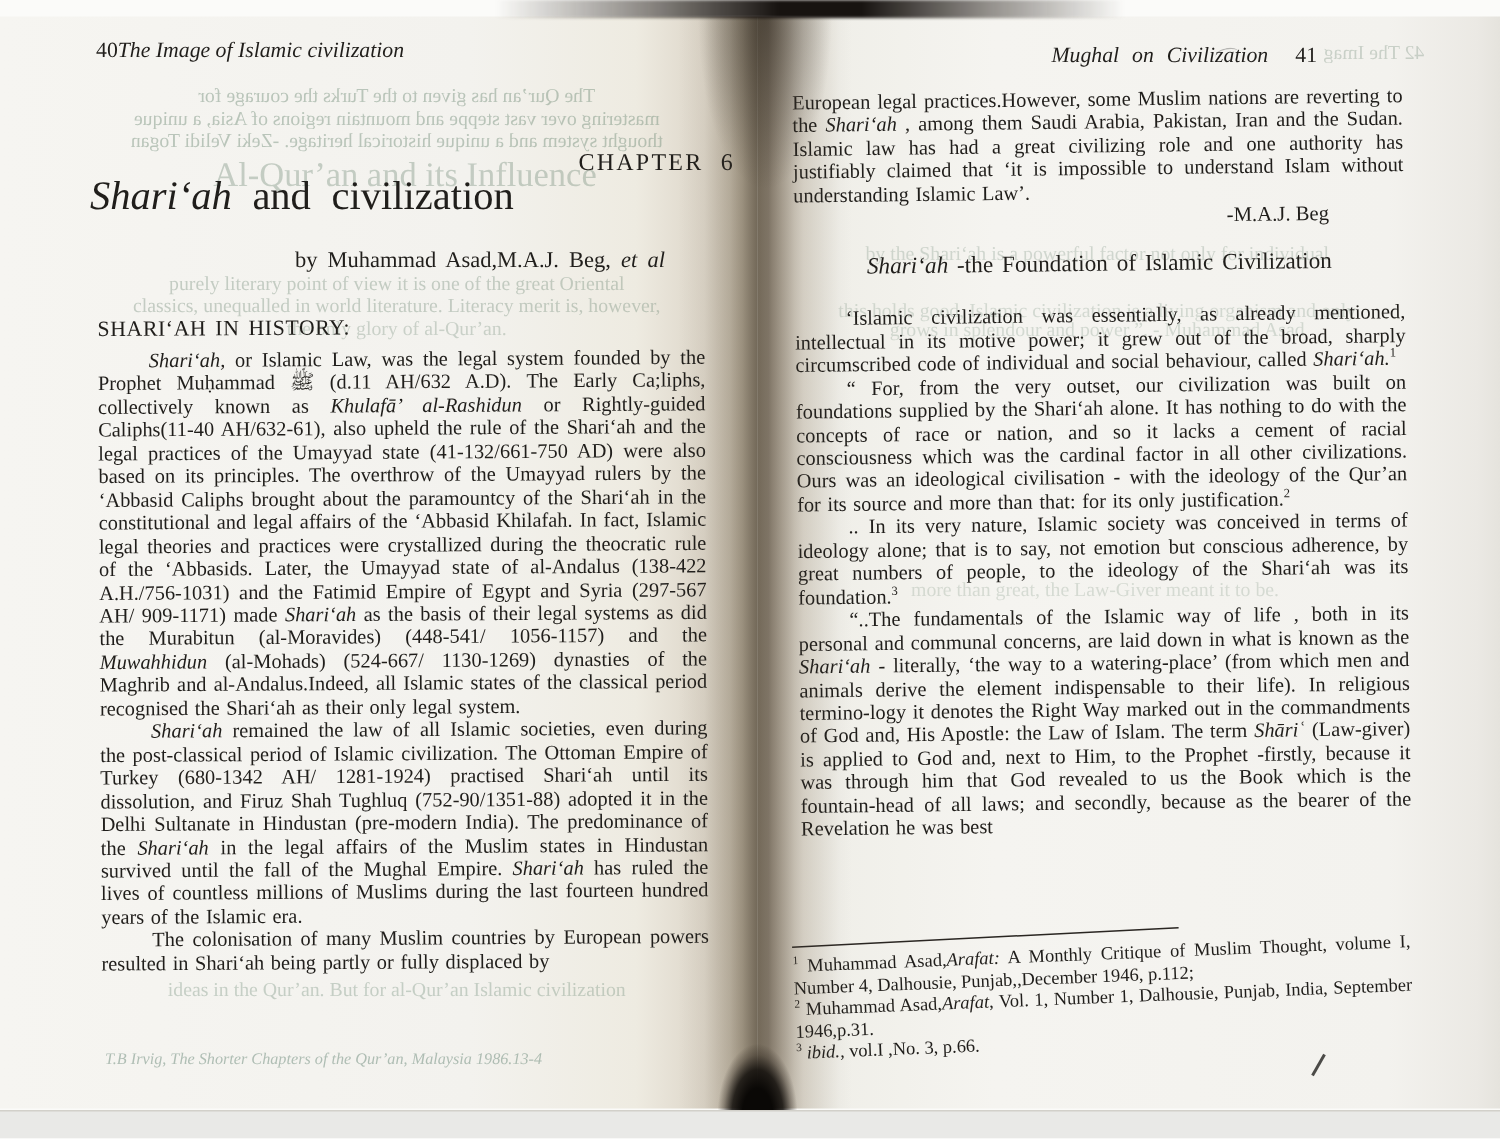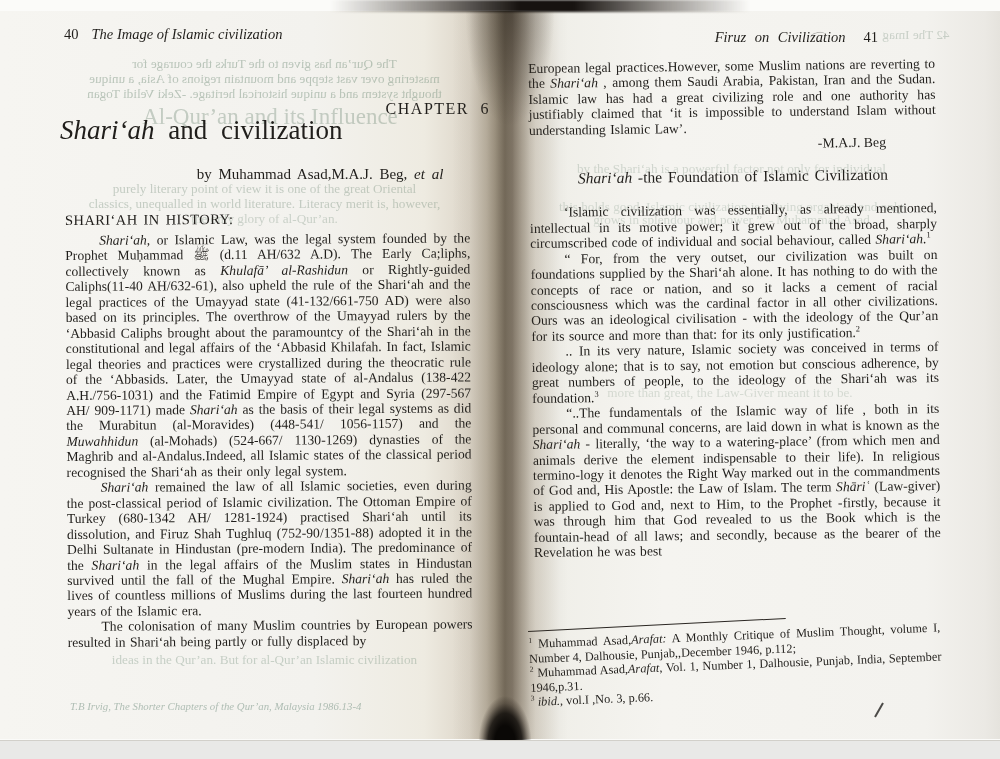--- a/index.html
+++ b/index.html
@@ -32,21 +32,21 @@
     background:radial-gradient(ellipse 52% 115% at 50% 108%, #0a0806 30%, rgba(16,13,10,.85) 50%, rgba(40,33,26,.35) 66%, rgba(40,33,26,0) 78%); }
 
   
   .it, .italic { font-style:italic; }
   sup { font-size:.62em; line-height:0; vertical-align:super; }
   .para { margin:0; font-size:13.6px; line-height:15.45px; text-align:justify; word-spacing:1px; }
   .indent { text-indent:34px; }
 
   
   .lp-header { position:absolute; left:64px; top:26px; font-size:14.5px; white-space:nowrap; }
-  .lp-header .num { margin-right:13px; font-style:normal; }
+  .lp-header .num { margin-right:0; font-style:normal; }
   .chapter-label { position:absolute; left:60px; top:100px; width:430px; text-align:right;
     font-size:16px; letter-spacing:1.5px; word-spacing:6px; }
   .chapter-title { position:absolute; left:60px; top:115px; width:430px; 
     font-size:27px; word-spacing:7px; }
   .byline { position:absolute; left:150px; top:166px; width:340px; text-align:center;
     font-size:15px; word-spacing:3px; white-space:nowrap; }
   .lp-body { position:absolute; left:65px; top:212px; width:405px;
     transform:rotate(-.35deg); transform-origin:left top; }
   .section-head { font-size:14.5px; letter-spacing:.4px; word-spacing:2px; margin:0 0 4px 0; }
 
@@ -123,21 +123,21 @@
   <div class="chapter-title"><span class="it">Shari‘ah</span><span> and  civilization</span></div>
   <div class="byline"><span>by   Muhammad Asad,M.A.J. Beg, </span><span class="it">et  al</span></div>
   <div class="lp-body">
     <div class="section-head">SHARI‘AH IN HISTORY:</div>
     <p class="para indent"><span class="it">Shari‘ah,</span><span> or Islamic Law, was the legal system founded by the Prophet Muḥammad ﷺ (d.11 AH/632 A.D). The Early Ca;liphs, collectively known as </span><span class="it">Khulafā’ al-Rashidun</span><span> or Rightly-guided Caliphs(11-40 AH/632-61), also upheld the rule of the Shari‘ah and the legal practices of the Umayyad state (41-132/661-750 AD) were also based on its principles. The overthrow of the Umayyad rulers by the ‘Abbasid Caliphs brought about the paramountcy of the Shari‘ah in the constitutional and legal affairs of the ‘Abbasid Khilafah. In fact, Islamic legal theories and practices were crystallized during the theocratic rule of the ‘Abbasids. Later, the Umayyad state of al-Andalus (138-422 A.H./756-1031) and the Fatimid Empire of Egypt and Syria (297-567 AH/ 909-1171) made </span><span class="it">Shari‘ah</span><span> as the basis of their legal systems as did the Murabitun (al-Moravides) (448-541/ 1056-1157) and the </span><span class="it">Muwahhidun</span><span> (al-Mohads) (524-667/ 1130-1269) dynasties of the Maghrib and al-Andalus.Indeed, all Islamic states of the classical period recognised the Shari‘ah as their only legal system.</span></p>
     <p class="para indent"><span class="it">Shari‘ah</span><span> remained the law of all Islamic societies, even during the post-classical period of Islamic civilization. The Ottoman Empire of Turkey (680-1342 AH/ 1281-1924) practised Shari‘ah until its dissolution, and Firuz Shah Tughluq (752-90/1351-88) adopted it  in the Delhi Sultanate in Hindustan (pre-modern India). The predominance of the </span><span class="it">Shari‘ah</span><span>  in the legal affairs of the Muslim states in Hindustan  survived until the fall of the Mughal Empire. </span><span class="it">Shari‘ah</span><span>  has ruled the lives of countless millions of Muslims during the last fourteen hundred years of the Islamic era.</span></p>
     <p class="para indent"><span>The colonisation of many Muslim countries by European powers resulted in Shari‘ah being partly or fully displaced by</span></p>
   </div>
 
   <div class="rp-header">
-    <span class="italic">Firuz  on  Civilization</span><span class="num">41</span>
+    <span class="italic">Mughal  on  Civilization</span><span class="num">41</span>
   </div>
   <div class="rp-body">
     <p class="para"><span>European legal practices.However, some Muslim nations are reverting to  the </span><span class="it">Shari‘ah</span><span> , among them Saudi Arabia, Pakistan, Iran and the Sudan. Islamic law has had a great civilizing role and one authority has justifiably claimed that ‘it is impossible to understand Islam without understanding Islamic Law’.</span></p>
     <div class="attribution">-M.A.J. Beg</div>
     <div class="rp-section-head"><span class="it">Shari‘ah</span><span> -the Foundation of Islamic Civilization</span></div>
     <p class="para indent"><span>‘Islamic civilization was essentially, as already mentioned, intellectual in its motive power; it grew out of the broad, sharply circumscribed code of individual and  social behaviour, called </span><span class="it">Shari‘ah.</span><sup>1</sup></p>
     <p class="para indent"><span>“ For, from the very outset, our civilization was built  on foundations supplied by the Shari‘ah alone. It has nothing to do with the concepts of race or nation, and so it lacks a cement of racial consciousness which was the cardinal factor in all other civilizations. Ours was an ideological civilisation - with the ideology of the Qur’an for its source and more than that: for its only justification.</span><sup>2</sup></p>
     <p class="para indent"><span>.. In its very nature, Islamic society was conceived in terms of ideology alone; that is to say, not emotion but conscious adherence, by great numbers of people, to the ideology of the Shari‘ah was its foundation.</span><sup>3</sup></p>
     <p class="para indent"><span>“..The fundamentals of the Islamic way of life , both in its personal and communal concerns, are laid down in what is known as the </span><span class="it">Shari‘ah</span><span> - literally, ‘the way to a watering-place’ (from which men and animals derive the element indispensable to their life). In religious termino-logy it denotes the Right Way marked out in the commandments of God and, His Apostle: the Law  of Islam. The term </span><span class="it">Shāriʿ</span><span> (Law-giver) is applied to God and, next to Him, to the Prophet -firstly, because it was through him that God revealed to us the Book which is the fountain-head of all laws; and secondly, because as the bearer of the Revelation he was best</span></p>
   </div>

